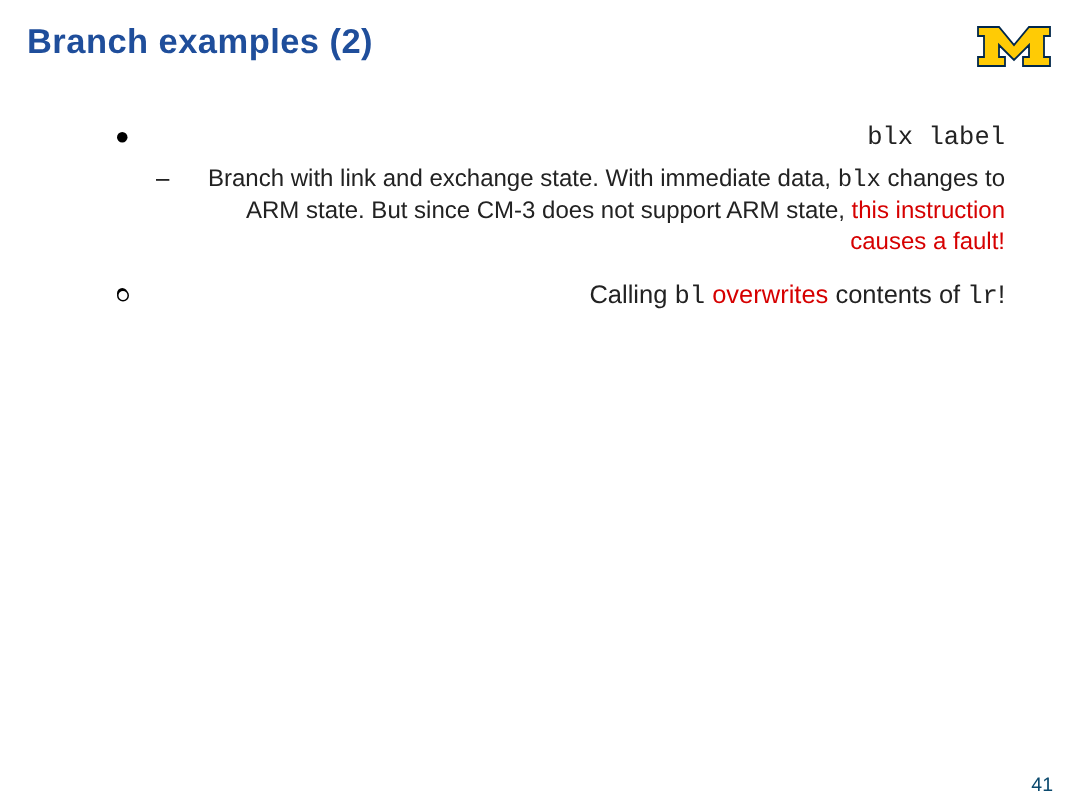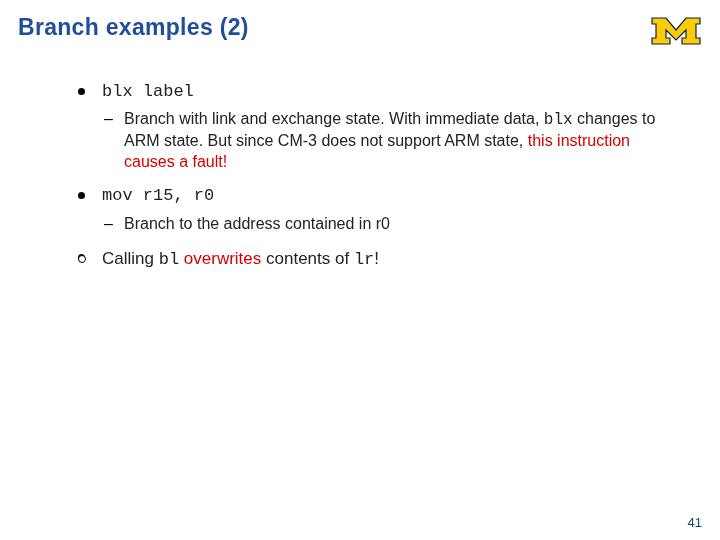--- a/index.html
+++ b/index.html
@@ -31,21 +31,21 @@
   .content {
     position: absolute;
     top: 80px;
     left: 78px;
     right: 50px;
     color: #222;
     font-size: 17px;
     line-height: 1.3;
   }
   ul.top { list-style: none; }
-  ul.top > li { position: relative; padding-left: 24px; margin-bottom: 12px; }
+  ul.top > li { position: relative; padding-left: 24px; margin-bottom: 12px; text-align: right; }
   ul.top > li::before {
     content: "";
     position: absolute;
     left: 0; top: 8px;
     width: 7px; height: 7px;
     border-radius: 50%;
     background: #000;
   }
   ul.top > li.hollow::before {
     background: #fff;
@@ -87,26 +87,20 @@
   <ul class="top">
     <li>
       <span class="mono">blx label</span>
       <ul class="sub">
         <li>
           <span>Branch with link and exchange state.  With immediate data, </span><span class="mono">blx</span><span> changes to ARM state.  But since CM-3 does not support ARM state, </span><span class="red">this instruction causes a fault!</span>
         </li>
       </ul>
     </li>
     <li>
-      <span class="mono">mov r15, r0</span>
-      <ul class="sub">
-        <li>Branch to the address contained in r0</li>
-      </ul>
-    </li>
-    <li>
     </li>
     <li class="hollow gap">
       <span>Calling </span><span class="mono">bl</span><span class="red"> overwrites</span><span> contents of </span><span class="mono">lr</span><span>!</span>
     </li>
   </ul>
 </div>
 
 <div class="page-number">41</div>
 
 </body></html>

